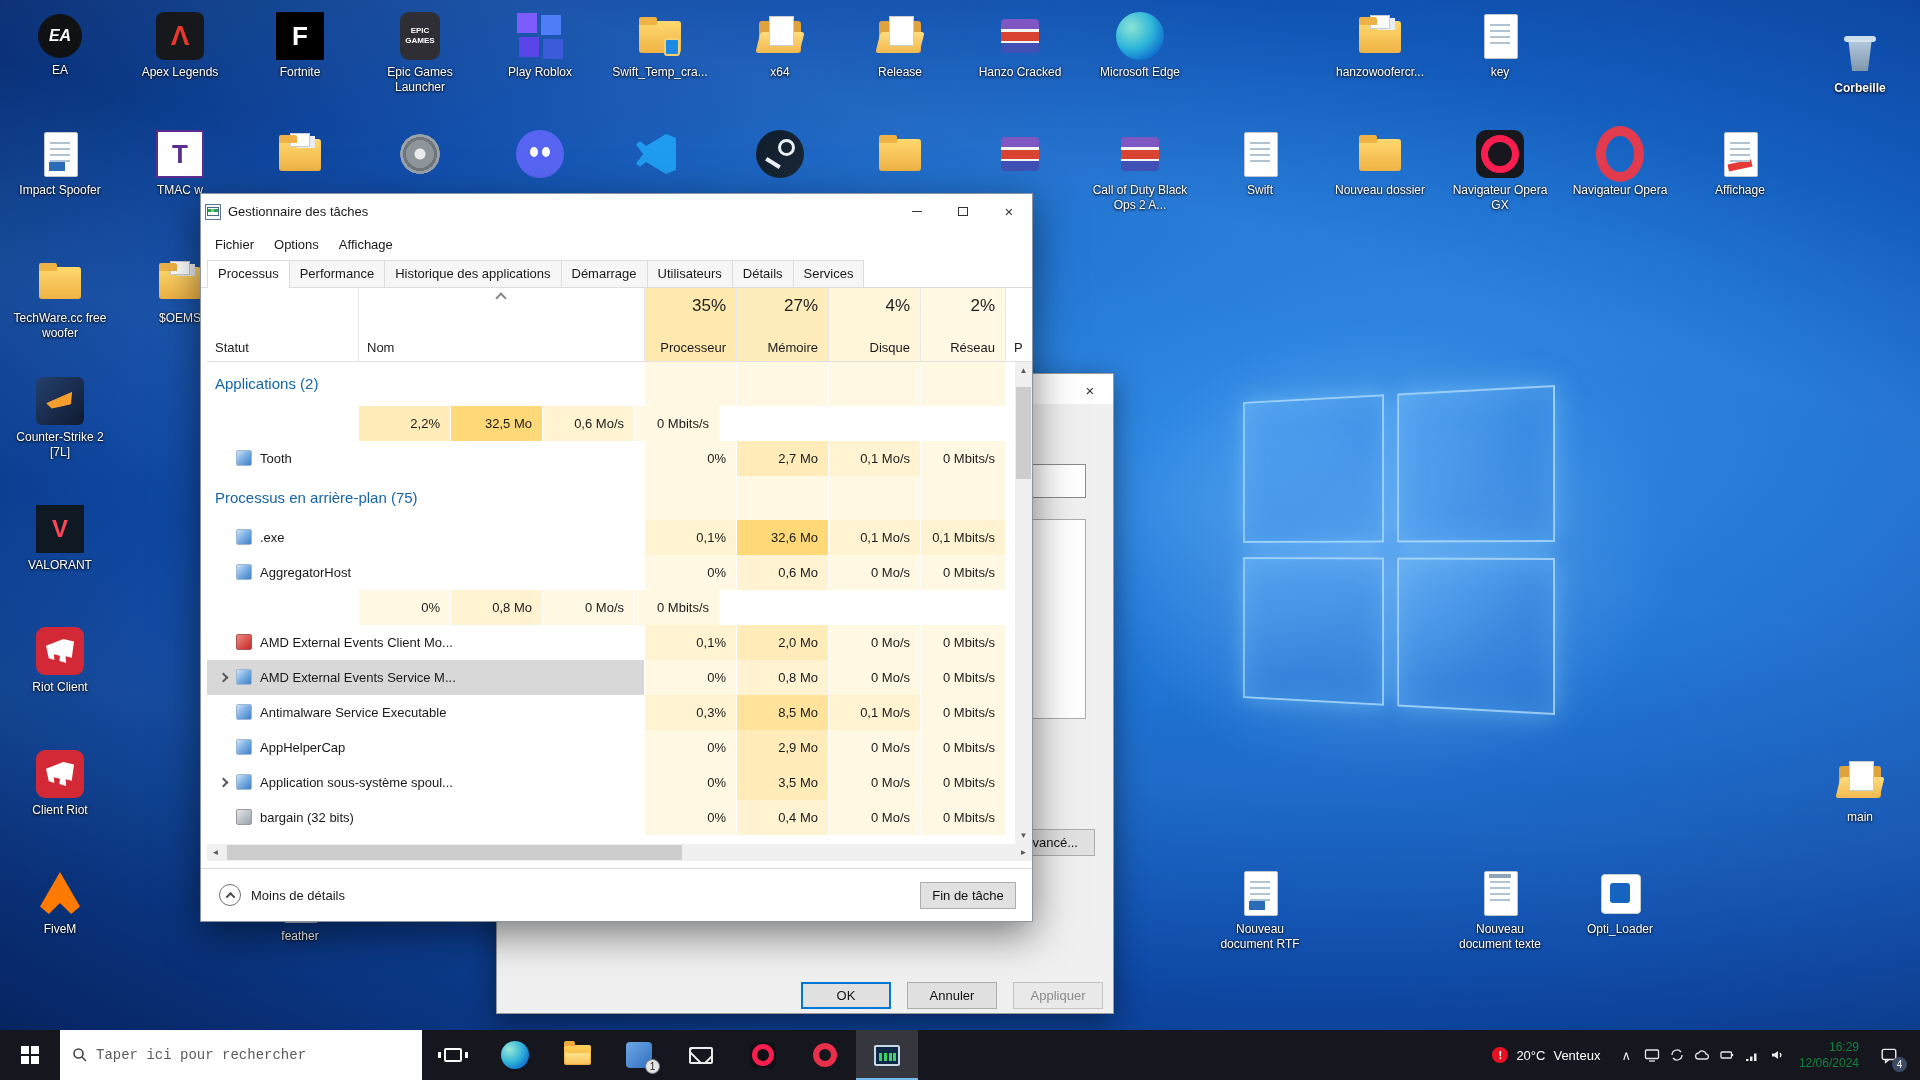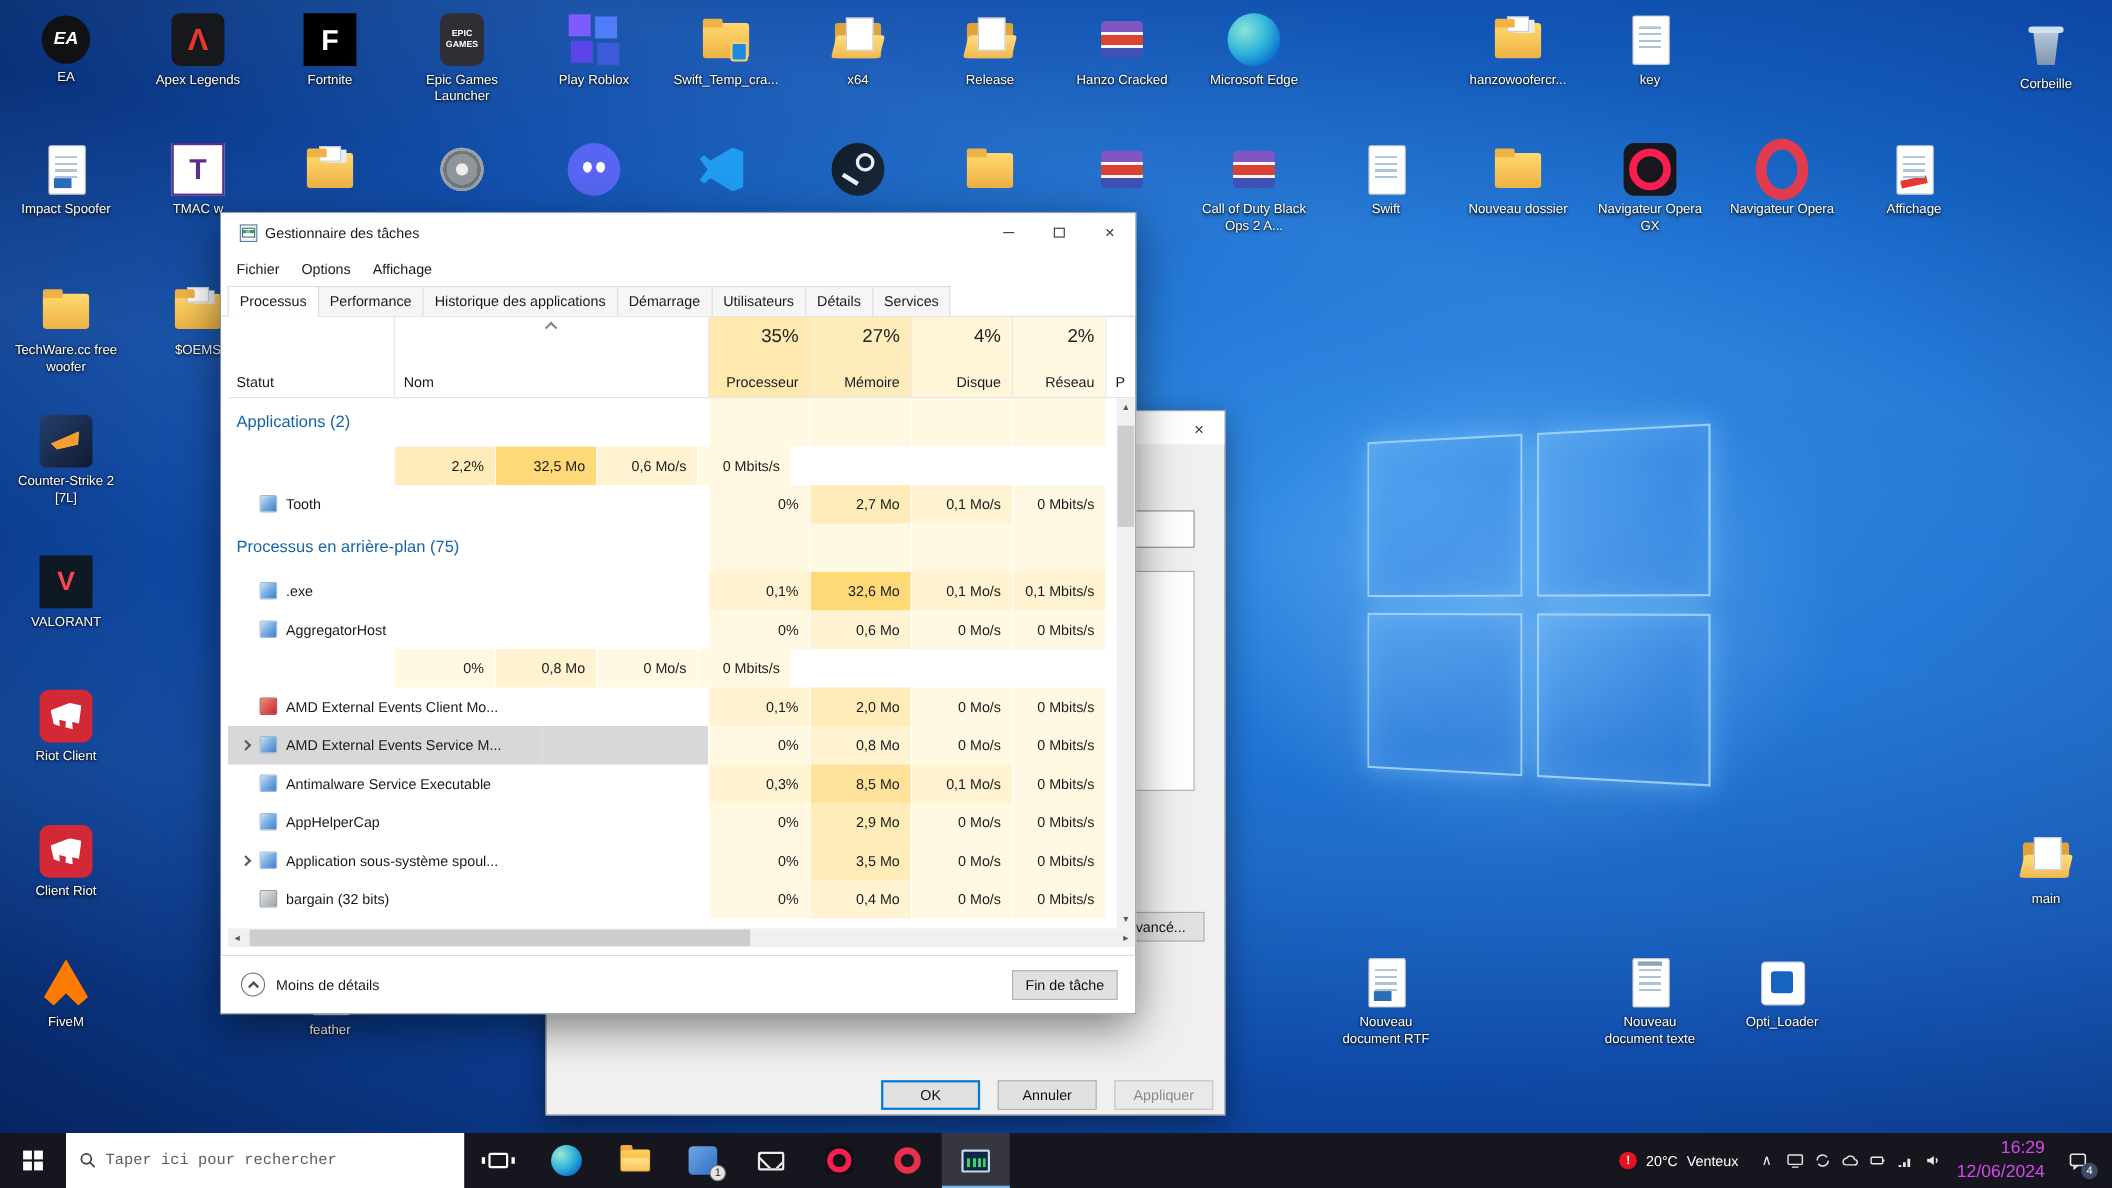--- a/index.html
+++ b/index.html
@@ -99,21 +99,21 @@
   .dlg-panel{position:absolute;left:30px;top:145px;width:559px;height:200px;background:#fff;border:1px solid #ADADAD}
   .dlg-btn{position:absolute;height:27px;font-size:13px;font-family:inherit;background:#E1E1E1;border:1px solid #ADADAD;color:#111}
   .dlg-adv{left:510px;top:455px;width:88px}
   .dlg-ok{left:304px;top:608px;width:90px;border:2px solid #0078D7}
   .dlg-cancel{left:410px;top:608px;width:90px}
   .dlg-apply{left:516px;top:608px;width:90px;background:#E9E9E9;border-color:#C4C4C4;color:#8A8A8A}
 
   
   #taskmgr{position:absolute;left:200px;top:193px;width:833px;height:729px;z-index:10;background:#fff;
     border:1px solid #8C93A0;box-shadow:0 12px 38px rgba(0,0,0,.5);display:flex;flex-direction:column;font-size:13px;color:#1A1A1A}
-  .tm-titlebar{height:36px;display:flex;align-items:center;padding-left:17px;background:#fff;position:relative}
+  .tm-titlebar{height:36px;display:flex;align-items:center;padding-left:4px;background:#fff;position:relative}
   .tm-appicon{width:16px;height:16px;position:relative;margin-right:7px;border:1px solid #5B7A99;background:#F4F8FB}
   .tm-appicon::before{content:'';position:absolute;left:1px;right:1px;top:2px;height:7px;background:#fff;border:1px solid #4A6A88}
   .tm-appicon::after{content:'';position:absolute;left:2px;right:2px;top:4px;height:3px;
     background:linear-gradient(90deg,#2E9E4F 0 30%,#6FCF8F 30% 60%,#2E9E4F 60% 100%)}
   .tm-title{font-size:13px}
   .caption-btns{position:absolute;right:0;top:0;height:100%;display:flex}
   .cb{width:46px;height:100%;display:flex;align-items:center;justify-content:center}
   .glyph-min{width:10px;height:1px;background:#333}
   .glyph-max{width:10px;height:9px;border:1px solid #333}
   .glyph-x{font-size:15px;color:#333}
@@ -206,21 +206,21 @@
   .ti-tm{width:26px;height:21px;border:2px solid #C9D8E8;background:#0D2847;border-radius:2px;position:relative}
   .ti-tm::before{content:'';position:absolute;left:2px;right:2px;bottom:3px;height:8px;
     background:linear-gradient(90deg,transparent 0 8%,#39D463 8% 22%,transparent 22% 34%,#39D463 34% 50%,transparent 50% 60%,#39D463 60% 78%,transparent 78% 86%,#39D463 86% 100%)}
   .tb-right{margin-left:auto;display:flex;align-items:center;padding-right:4px}
   .weather{display:flex;align-items:center;gap:8px;padding:0 12px;height:100%}
   .alert-badge{width:16px;height:16px;border-radius:50%;background:#E81123;color:#fff;font-size:11px;font-weight:bold;
     display:flex;align-items:center;justify-content:center}
   .wtxt{color:#fff;font-size:13px}
   .chevup{color:#E8E8E8;font-size:13px;padding:0 9px}
   .tray-ic{width:25px;display:flex;justify-content:center;align-items:center}
-  .clock{text-align:right;color:#d946ef;font-size:16px;line-height:1.35;padding:0 9px}
+  .clock{text-align:right;color:#15803d;font-size:12px;line-height:1.35;padding:0 9px}
   .notif{position:relative;width:42px;height:100%;display:flex;align-items:center;justify-content:center}
   .nbadge{position:absolute;right:3px;bottom:8px;min-width:15px;height:15px;border-radius:8px;background:#3C4A66;color:#fff;
     font-size:10px;display:flex;align-items:center;justify-content:center;padding:0 3px}
   .show-desktop{width:6px;border-left:1px solid rgba(255,255,255,.25)}
   svg.tic{stroke:#E8E8E8;fill:none;stroke-width:1.3}
 </style>
 </head>
 <body>
 
 <div id="wallpaper">
@@ -306,21 +306,21 @@
         <i class="l1"></i>
       </div>
       <div class="ilabel">hanzowoofercr...</div>
     </div>
     <div class="dicon" style="left: 1452px; top: 12px;">
       <div class="ico k-doc">
         <i class="l1"></i>
       </div>
       <div class="ilabel">key</div>
     </div>
-    <div class="dicon" style="left: 1812px; top: 16px;">
+    <div class="dicon" style="left: 1812px; top: 28px; font-weight: bold;">
       <div class="ico k-recycle">
         <i class="l1"></i>
       </div>
       <div class="ilabel">Corbeille</div>
     </div>
     <div class="dicon" style="left: 12px; top: 130px;">
       <div class="ico k-doc-rtf">
         <i class="l1"></i>
       </div>
       <div class="ilabel">Impact Spoofer</div>

